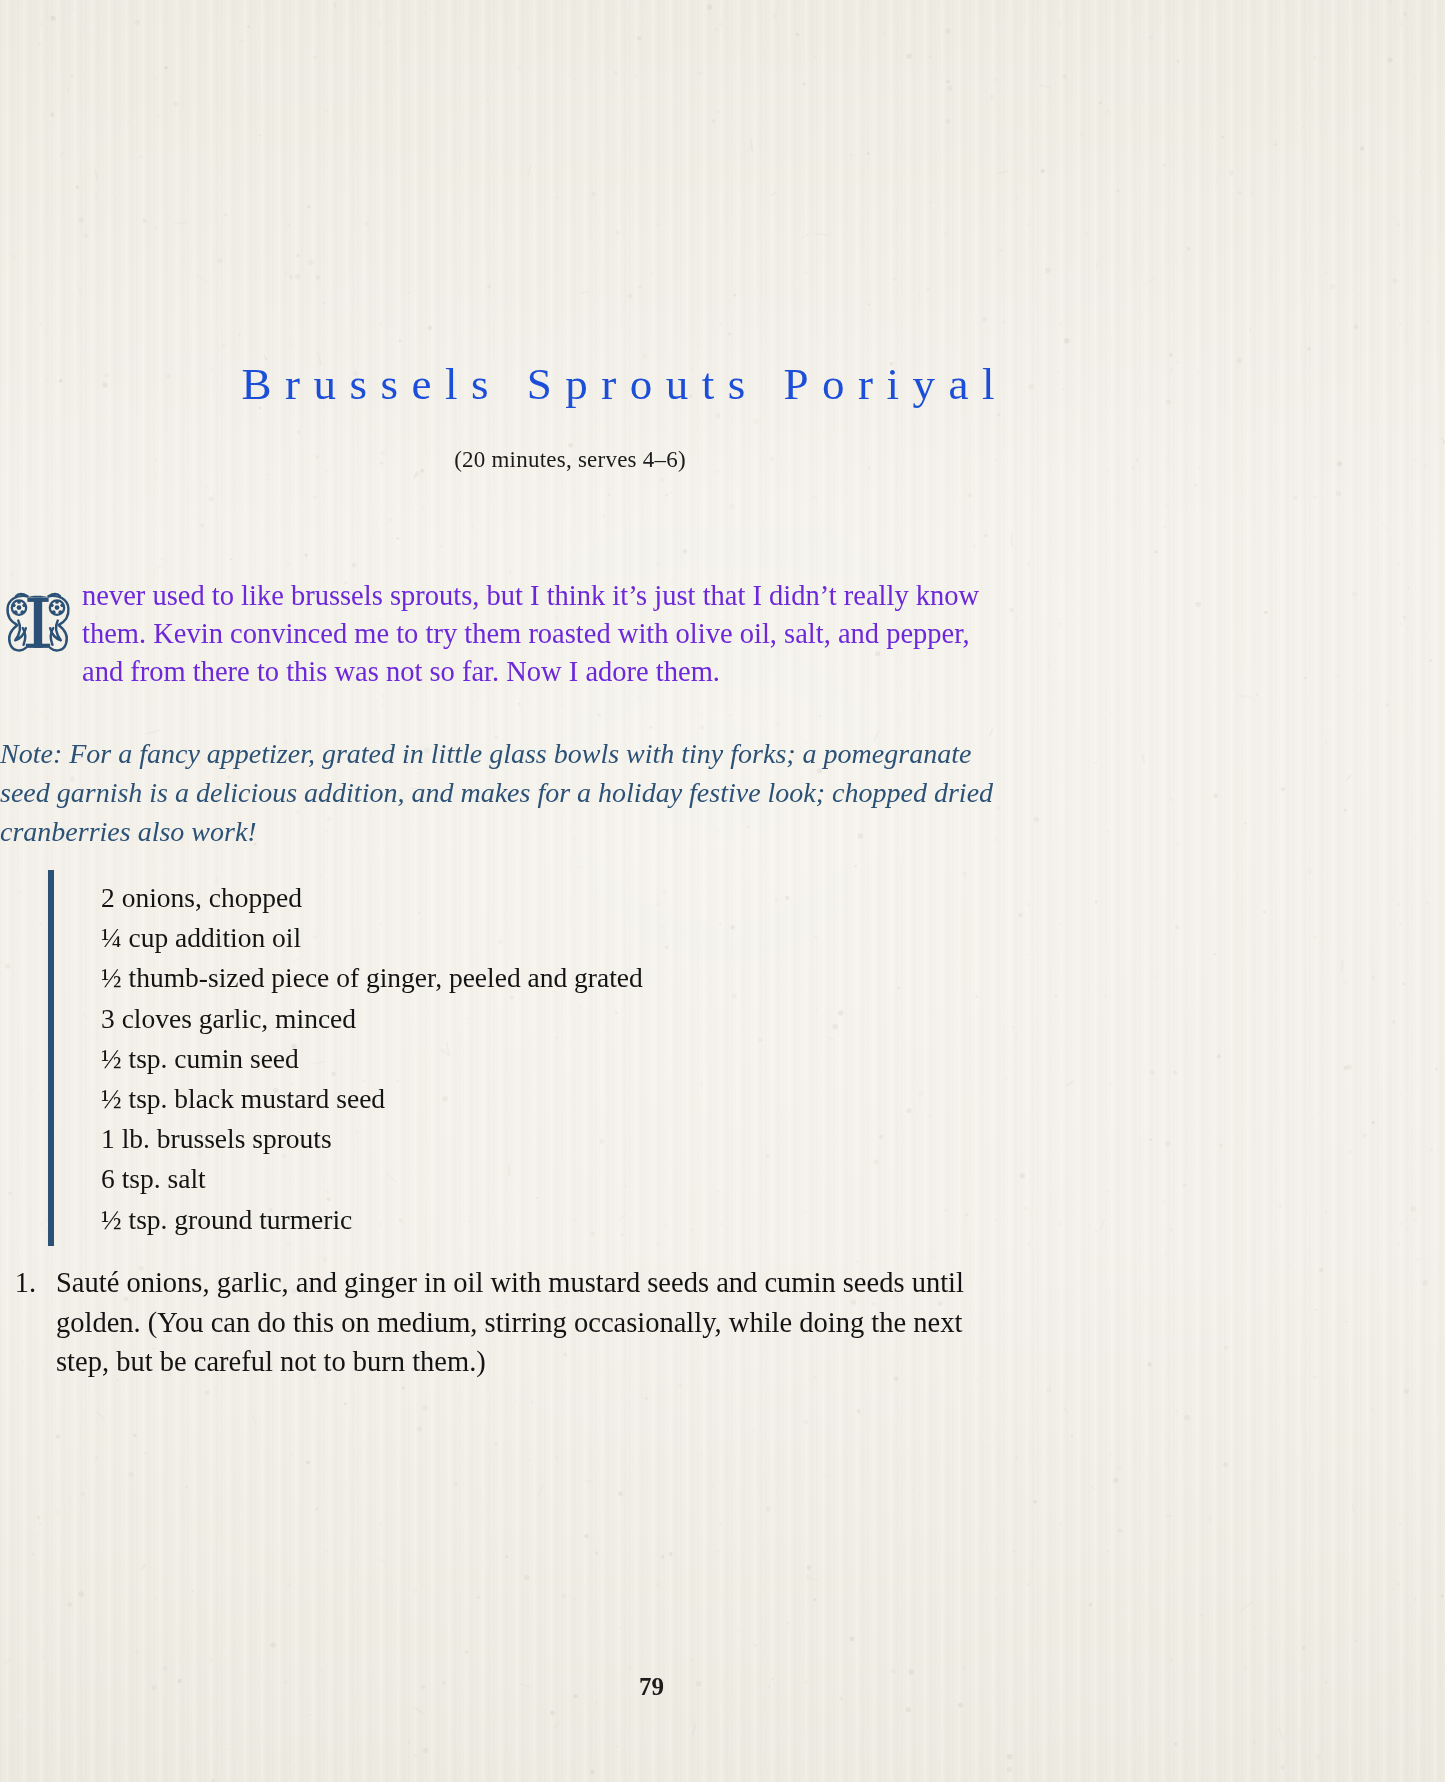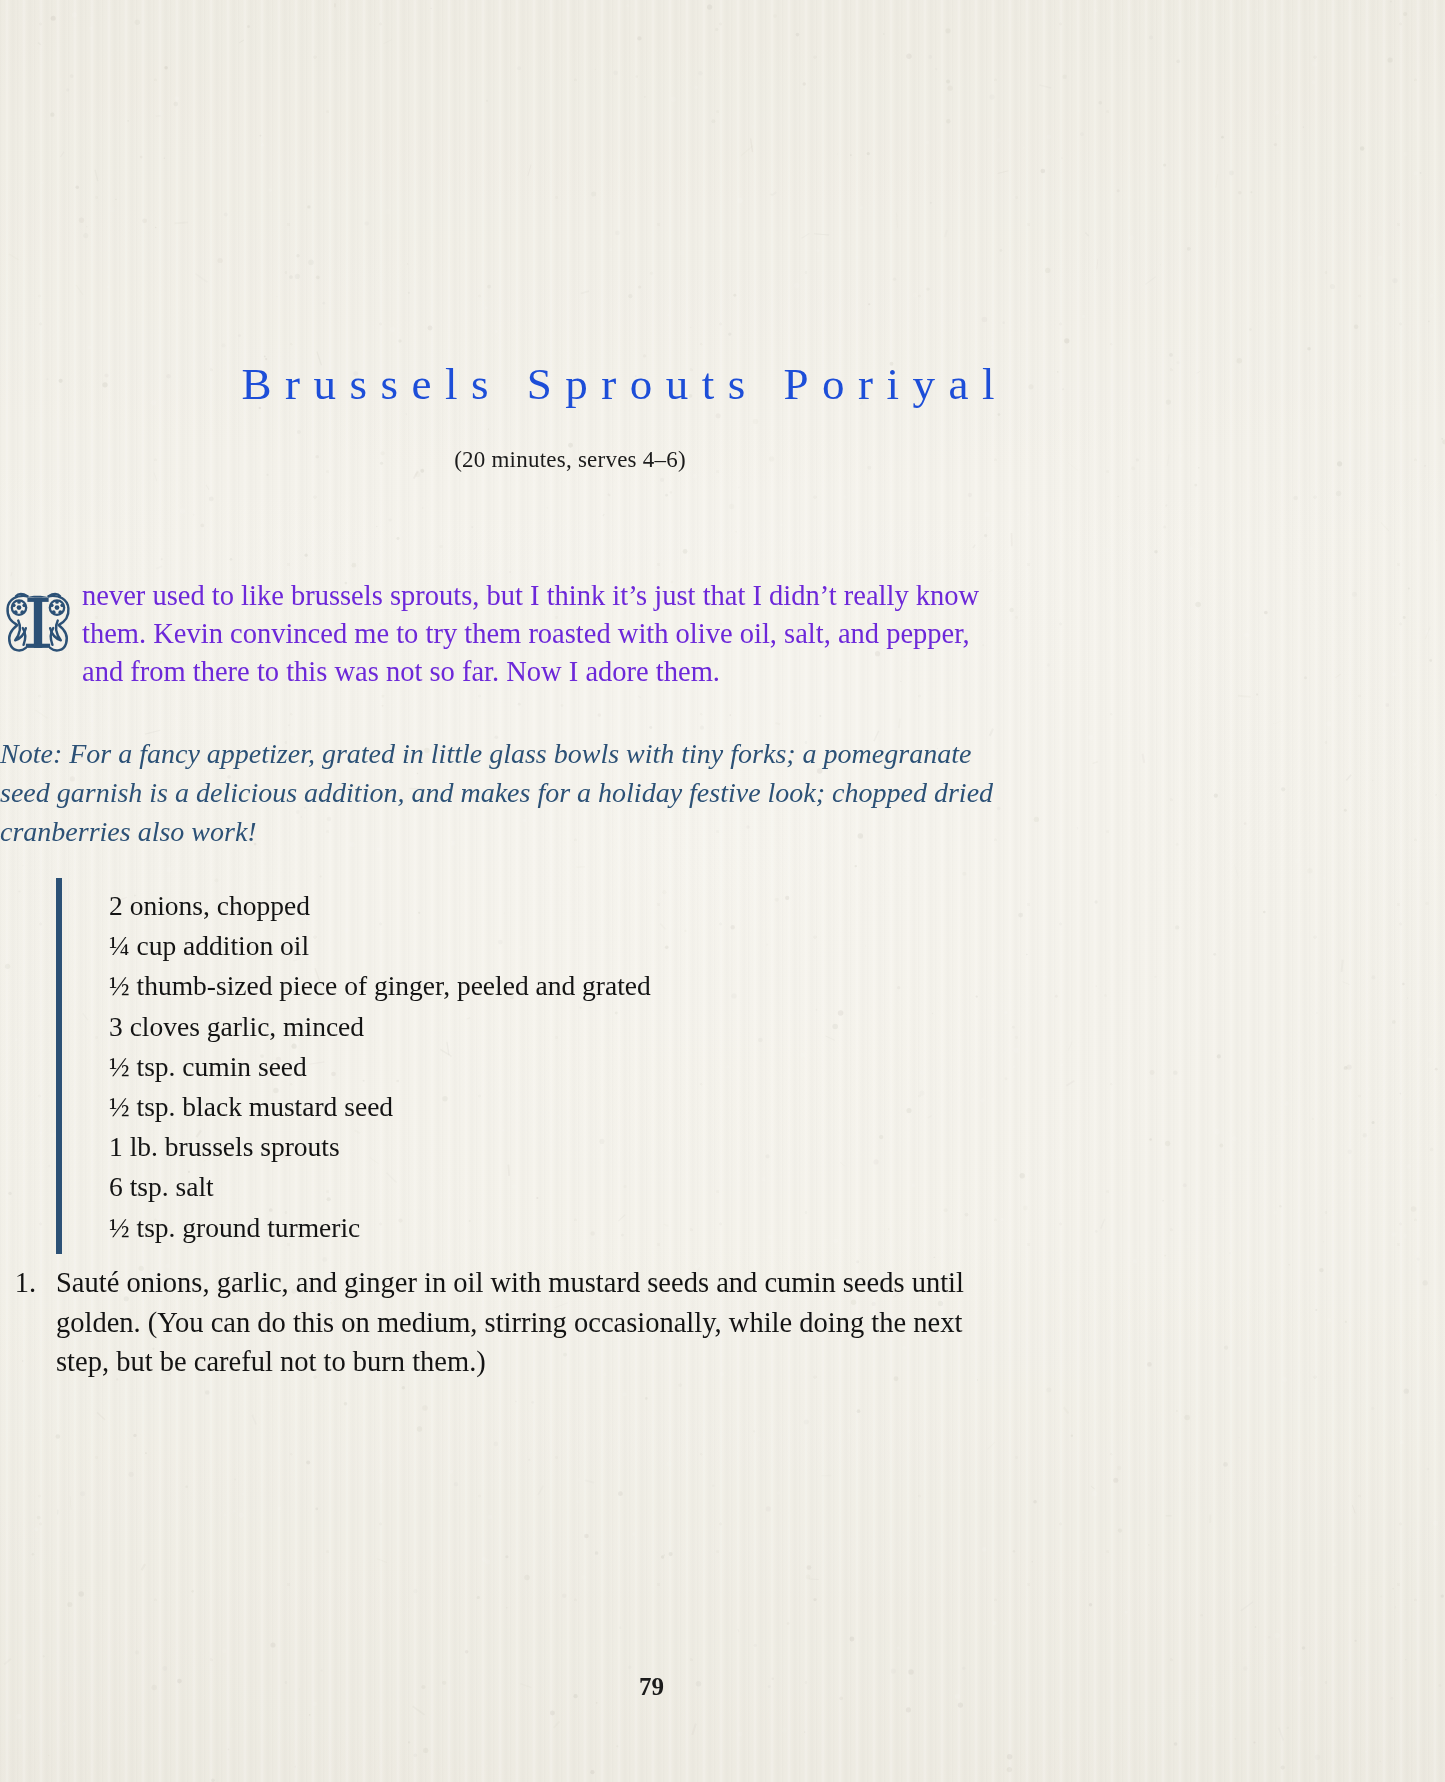--- a/index.html
+++ b/index.html
@@ -120,21 +120,21 @@
   }
 
   
   #ingredients {
     position: absolute;
     top: 862px;
     left: 40px;
     border-left: 6px solid #2c5176;
     padding: 8px 0 6px 47px;
     list-style: none;
-    margin: 16px;
+    margin: 8px;
   }
   #ingredients li {
     color: #141414;
     font-size: 27.5px;
     line-height: 40.2px;
     white-space: nowrap;
   }
 
   
   #steps {

